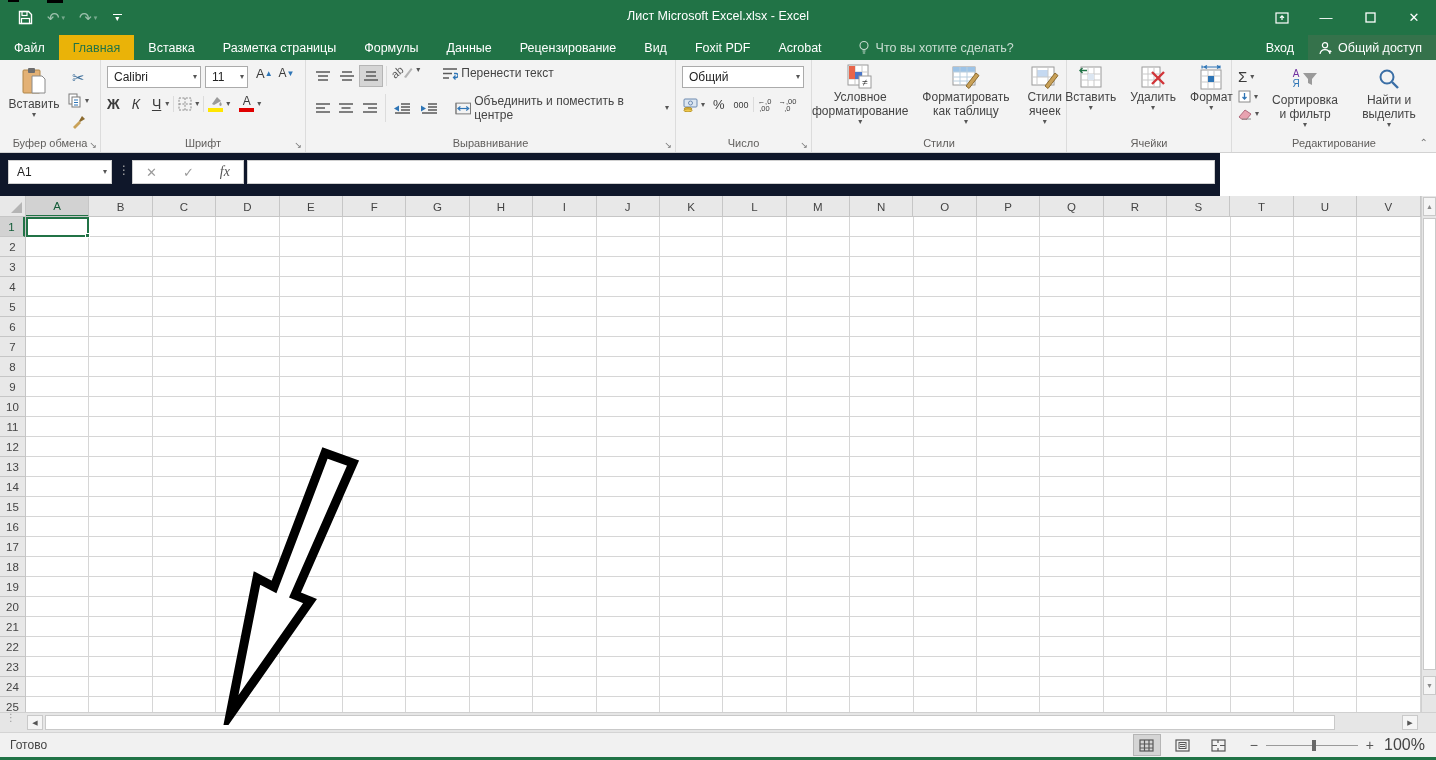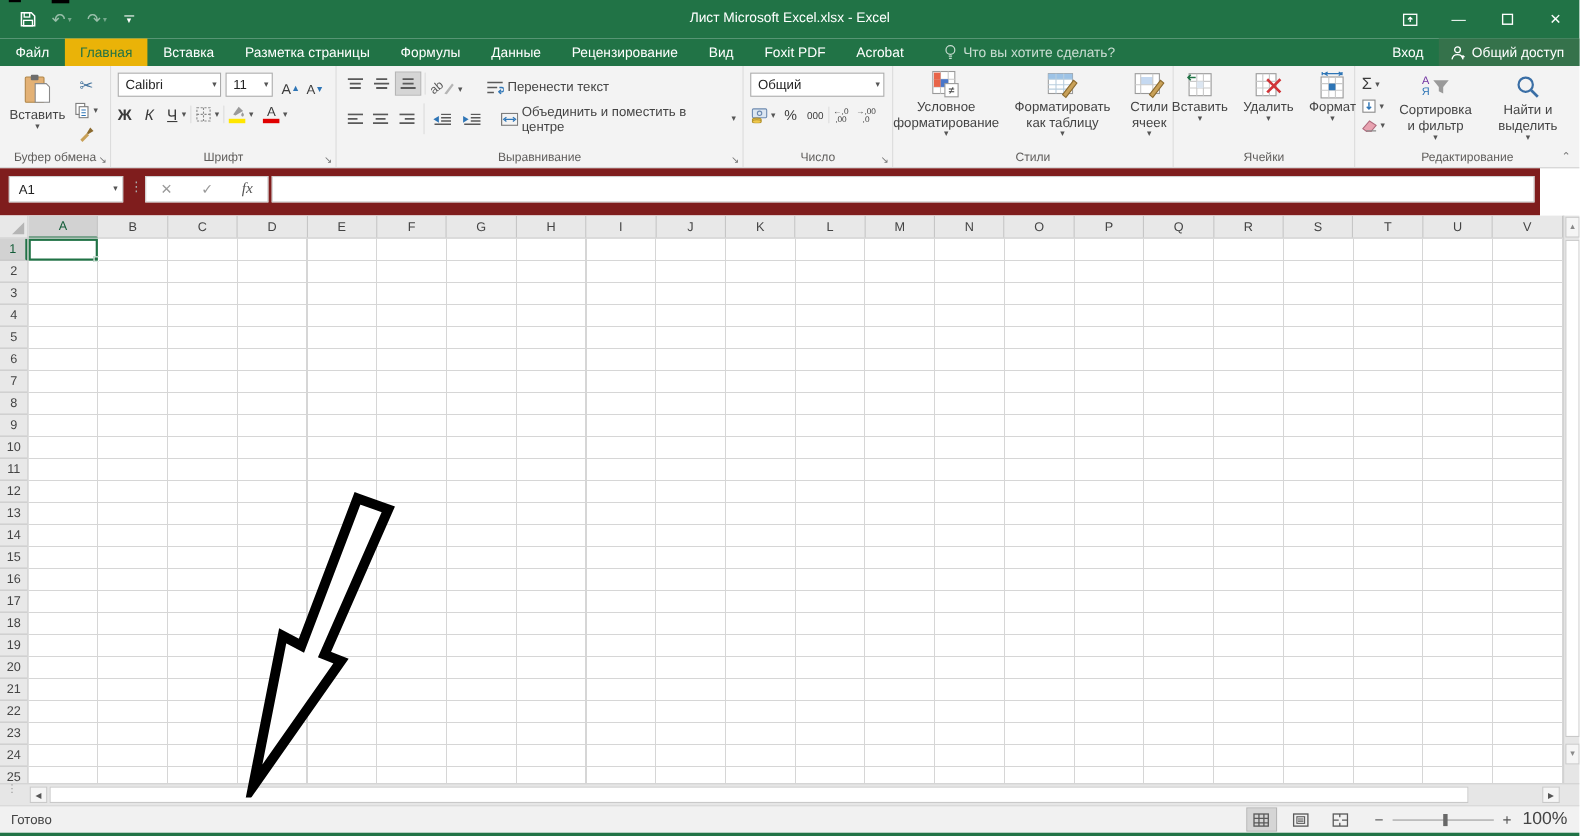--- a/index.html
+++ b/index.html
@@ -45,33 +45,33 @@
   .glyphbtn { display:flex; align-items:center; justify-content:center; }
   .cyr { font-size:14px; color:#3b3b3b; }
   .colorbar { display:block; height:4px; width:15px; margin-top:1px; }
 
   
   .g-clip .rg-body { display:flex; padding-left:8px; gap:8px; }
   .paste-big { width:52px; padding-top:2px; }
   .clip-mini { display:flex; flex-direction:column; gap:6px; padding-top:4px; }
 
   
-  .g-font .row1, .g-align .row1, .g-num .row1 { display:flex; align-items:flex-end; padding:1px 6px 0; }
+  .g-font .row1, .g-align .row1, .g-num .row1 { display:flex; align-items:flex-start; padding:1px 6px 0; }
   .g-font .row2, .g-align .row2, .g-num .row2 { display:flex; align-items:center; padding:8px 6px 0; }
 
   
   .g-styles .rg-body, .g-cells .rg-body { display:flex; justify-content:center; gap:14px; padding-top:4px; }
 
   
   .g-edit .rg-body { display:flex; gap:10px; padding-left:6px; }
   .edit-mini { display:flex; flex-direction:column; gap:5px; padding-top:3px; }
   .collapse-ribbon { position:absolute; right:8px; bottom:4px; color:#777; font-size:10px; }
 
   
-  .fbar { position:absolute; left:0; top:153px; width:1400px; height:43px; background:#7f1d1d;text-align:center; }
+  .fbar { position:absolute; left:0; top:153px; width:1220px; height:43px; background:#0f172a;text-align:center; }
   .namebox { position:absolute; left:8px; top:7px; width:104px; height:24px; background:#fff; border:1px solid #d0d0d0; display:flex; align-items:center; justify-content:space-between; padding:0 4px 0 8px; font-size:12px; color:#222; }
   .fdots { position:absolute; left:118px; top:10px; color:#aaa; font-size:12px; letter-spacing:0; }
   .fbtns { position:absolute; left:132px; top:7px; width:112px; height:24px; background:#fff; border:1px solid #d0d0d0; display:flex; align-items:center; justify-content:space-around; }
   .fbtns .fb { font-size:13px; color:#9a9a9a; }
   .fbtns .fx { font-style:italic; font-family:"Liberation Serif","DejaVu Serif",serif; color:#555; font-size:14px; }
   .finput { position:absolute; left:247px; top:7px; right:5px; height:24px; background:#fff; border:1px solid #d0d0d0; }
 
   
   .sheet { position:absolute; left:0; top:196px; width:1436px; height:516px; background:#fff; }
   .corner { position:absolute; left:0; top:0; width:26px; height:21px; background:#e8e8e8; border-right:1px solid #c6c6c6; border-bottom:1px solid #c6c6c6; }

